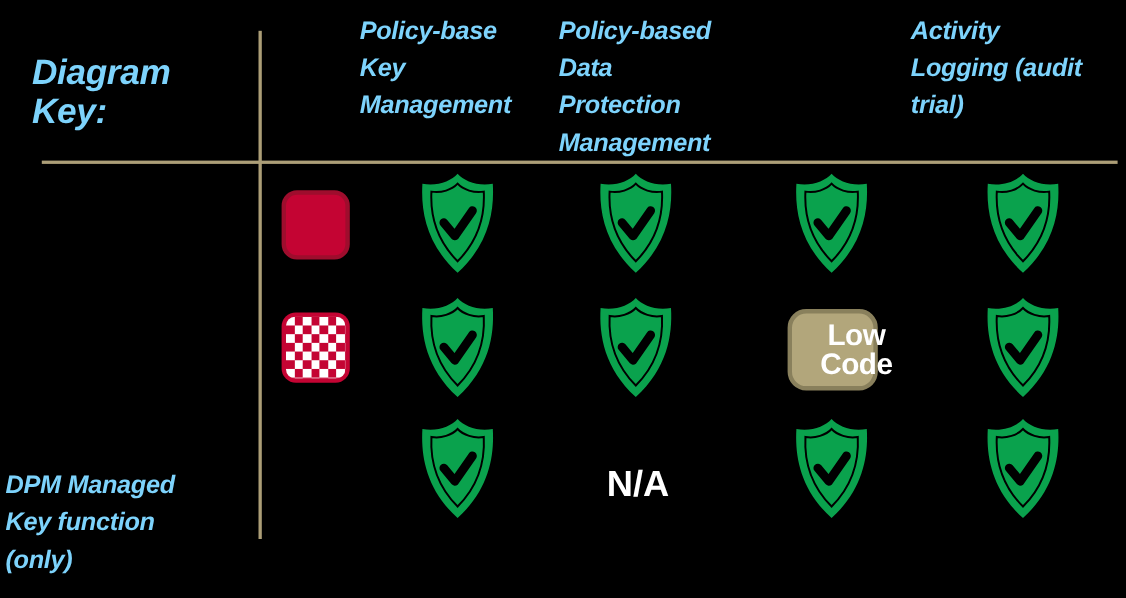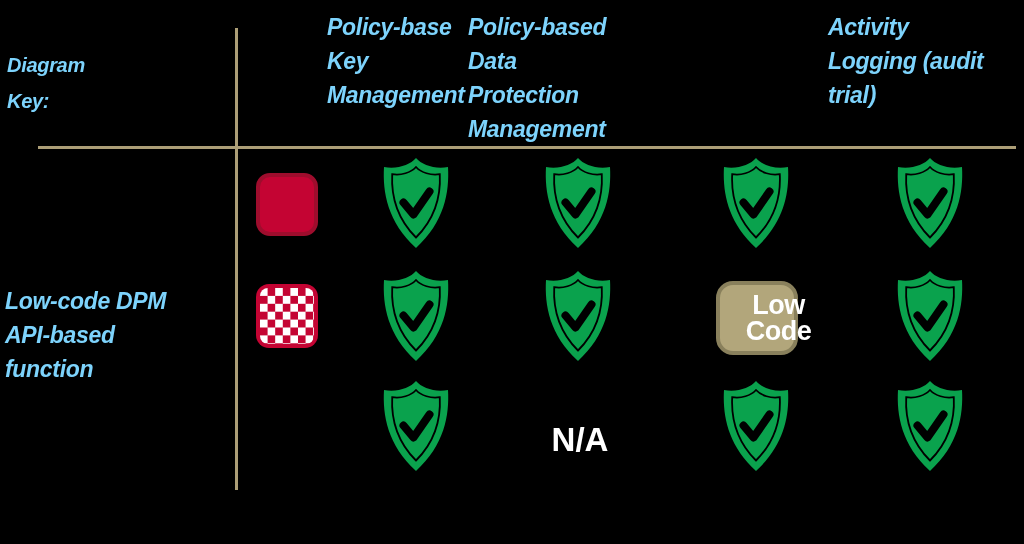--- a/index.html
+++ b/index.html
@@ -11,24 +11,24 @@
 
   
   .v-line { position:absolute; left:235px; top:28px; width:3px; height:462px; background:#ac9e77; }
   .h-line { position:absolute; left:38px; top:146px; width:978px; height:3px; background:#ac9e77; }
 
   
   .gray-text {
     color:#7dd3fc; font-weight:bold; font-style:italic; text-align:left;
     line-height:34px; font-size:23px; letter-spacing:-0.3px;
   }
-  .key-title { position:absolute; left:7px; top:47px; width:185px; font-size:20px; line-height:36px; }
+  .key-title { position:absolute; left:29px; top:47px; width:185px; font-size:32px; line-height:36px; }
   .col-h { position:absolute; top:10px; }
   .col-h1 { left:327px; width:180px; }
-  .col-h2 { left:468px; width:195px; }
+  .col-h2 { left:508px; width:195px; }
   .col-h3 { left:667px; width:180px; }
   .col-h4 { left:828px; width:206px; }
   .row-label { position:absolute; left:5px; width:220px; }
   .row-l1 { top:149px; }
   .row-l2 { top:284px; }
   .row-l3 { top:423px; }
 
   
   .red-square {
     position:absolute; left:256px; top:173px; width:62px; height:63px;
@@ -91,23 +91,23 @@
 Key
 Management</div>
   <div class="gray-text col-h col-h2 multiline">Policy-based
 Data
 Protection
 Management</div>
   <div class="gray-text col-h col-h4 multiline">Activity
 Logging (audit
 trial)</div>
 
-  <div class="gray-text row-label row-l2 multiline">Low-code DPM
-API-based
-function</div>
+  <div class="gray-text row-label row-l3 multiline">DPM Managed
+Key function
+(only)</div>
 
   <div class="red-square"></div>
   <div class="checker-box">
     <div class="checker-inner"></div>
   </div>
 
   <svg class="shield r1 c1" viewBox="0 0 68 94">
       <use href="#shield-sym"></use>
     </svg>
   <svg class="shield r1 c2" viewBox="0 0 68 94">

